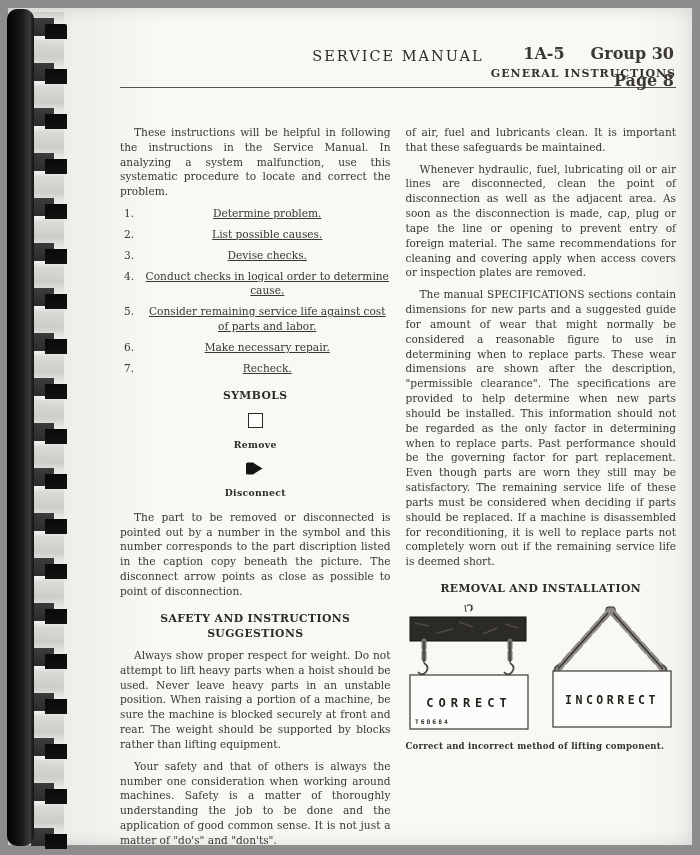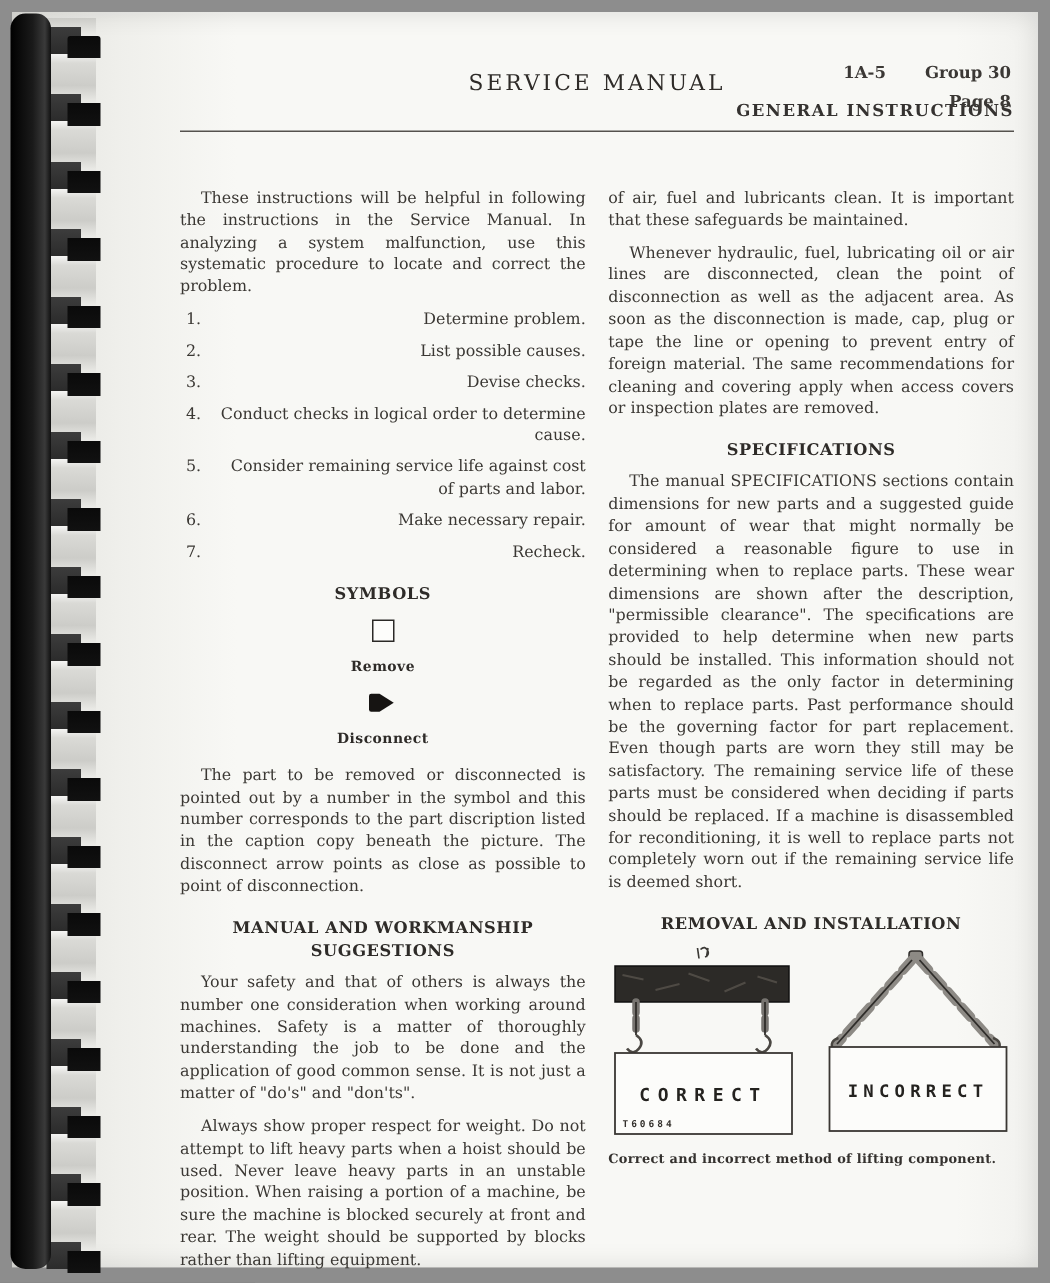--- a/index.html
+++ b/index.html
@@ -48,21 +48,21 @@
   
   .page-content{
     position:absolute;left:8px;top:8px;right:8px;bottom:10px;
     padding:24px 16px 0 112px;
     box-sizing:border-box;
     color:#35322f;
   }
   .hdr{position:relative;height:80px;}
   .hdr-refs{
     position:absolute;right:2px;top:8px;
-    font-size:11px;font-weight:700;color:#3b3835;
+    font-size:16px;font-weight:700;color:#3b3835;
     text-align:right;line-height:1.7;
   }
   .hdr-refs .row1 span.gap{display:inline-block;width:26px;}
   .hdr-titles{text-align:center;padding-top:16px;}
   .hdr-title{
     font-size:14.5px;font-weight:400;letter-spacing:2px;color:#2e2b28;
   }
   .hdr-subtitle{
     font-size:11px;font-weight:700;letter-spacing:1px;color:#353230;margin-top:3px;text-align:right;
   }
@@ -79,21 +79,21 @@
   .col p.noindent{text-indent:0;}
   h3.sec{
     font-size:10.8px;font-weight:700;text-align:center;
     letter-spacing:.4px;color:#2e2b28;
     margin:12px 0 7px 0;
   }
   
   ol.steps{list-style:none;margin:2px 0 8px 0;padding:0;}
   ol.steps li{display:flex;margin:0 0 6px 0;}
   ol.steps .n{width:20px;flex:0 0 20px;text-align:left;padding-left:4px;}
-  ol.steps .t{flex:1;text-align:right;}
+  ol.steps .t{flex:1;text-align:center;text-decoration:underline;}
   
   .legend{
     display:flex;align-items:center;justify-content:center;
     gap:10px;margin:10px 0 11px 0;flex-direction:column;
   }
   .legend .sym-remove{
     width:13px;height:13px;background:#fdfdfb;border:1.6px solid #2b2926;display:inline-block;
   }
   .legend .lbl{font-size:9.3px;font-weight:700;letter-spacing:.3px;color:#2e2b28;}
   .legend .sym-disconnect{display:inline-block;line-height:0;}
@@ -179,31 +179,30 @@
           <span class="sym-disconnect">
             <svg width="20" height="15" viewBox="0 0 20 15">
               <path d="M2.5 1.5 Q1 1.5 1 3 L1 12 Q1 13.5 2.5 13.5 L8 13.5 L17.5 7.5 L8 1.5 Z" fill="#161412"></path>
             </svg>
           </span>
           <span class="lbl">Disconnect</span>
         </div>
 
         <p>The part to be removed or disconnected is pointed out by a number in the symbol and this number corresponds to the part discription listed in the caption copy beneath the picture. The disconnect arrow points as close as possible to point of disconnection.</p>
 
-        <h3 class="sec">MANUAL AND WORKMANSHIP SUGGESTIONS</h3>
+        <h3 class="sec">SAFETY AND INSTRUCTIONS SUGGESTIONS</h3>
+        <p>Always show proper respect for weight. Do not attempt to lift heavy parts when a hoist should be used. Never leave heavy parts in an unstable position. When raising a portion of a machine, be sure the machine is blocked securely at front and rear. The weight should be supported by blocks rather than lifting equipment.</p>
         <p>Your safety and that of others is always the number one consideration when working around machines. Safety is a matter of thoroughly understanding the job to be done and the application of good common sense. It is not just a matter of "do's" and "don'ts".</p>
-        <p>Always show proper respect for weight. Do not attempt to lift heavy parts when a hoist should be used. Never leave heavy parts in an unstable position. When raising a portion of a machine, be sure the machine is blocked securely at front and rear. The weight should be supported by blocks rather than lifting equipment.</p>
 
       </div>
 
       <div class="col">
         <p class="noindent">of air, fuel and lubricants clean. It is important that these safeguards be maintained.</p>
         <p>Whenever hydraulic, fuel, lubricating oil or air lines are disconnected, clean the point of disconnection as well as the adjacent area. As soon as the disconnection is made, cap, plug or tape the line or opening to prevent entry of foreign material. The same recommendations for cleaning and covering apply when access covers or inspection plates are removed.</p>
 
-        <h3 class="sec">SPECIFICATIONS</h3>
         <p>The manual SPECIFICATIONS sections contain dimensions for new parts and a suggested guide for amount of wear that might normally be considered a reasonable figure to use in determining when to replace parts. These wear dimensions are shown after the description, "permissible clearance". The specifications are provided to help determine when new parts should be installed. This information should not be regarded as the only factor in determining when to replace parts. Past performance should be the governing factor for part replacement. Even though parts are worn they still may be satisfactory. The remaining service life of these parts must be considered when deciding if parts should be replaced. If a machine is disassembled for reconditioning, it is well to replace parts not completely worn out if the remaining service life is deemed short.</p>
 
         <h3 class="sec">REMOVAL AND INSTALLATION</h3>
 
         <div class="fig">
           <svg width="268" height="132" viewBox="0 0 268 132">
 
             <path d="M60 3 q3 -3 5 1 q1 3 -2 4 M58 2 l1 7 M65 2 l-1 6" fill="none" stroke="#3c3a36" stroke-width="1.1"></path>
 
             <rect x="3" y="14" width="116" height="24" fill="#2c2a27" stroke="#111" stroke-width="1"></rect>

